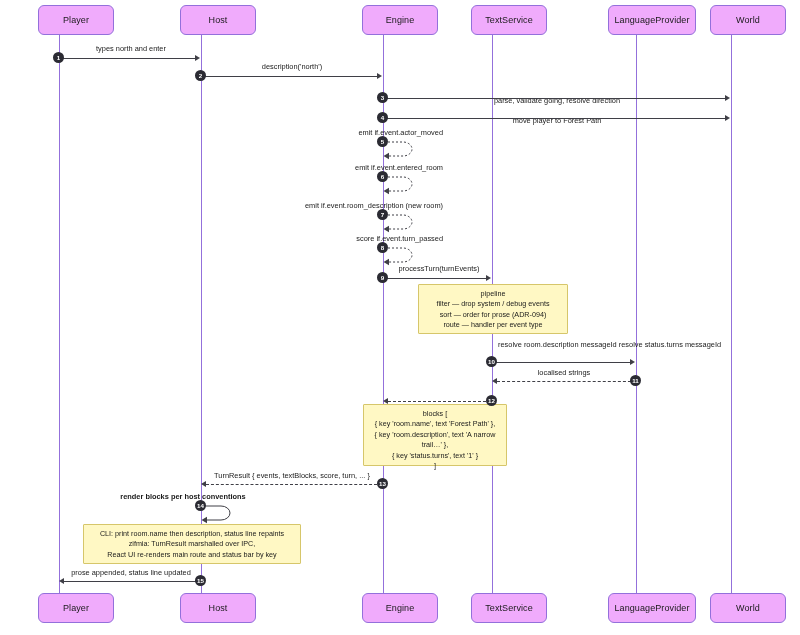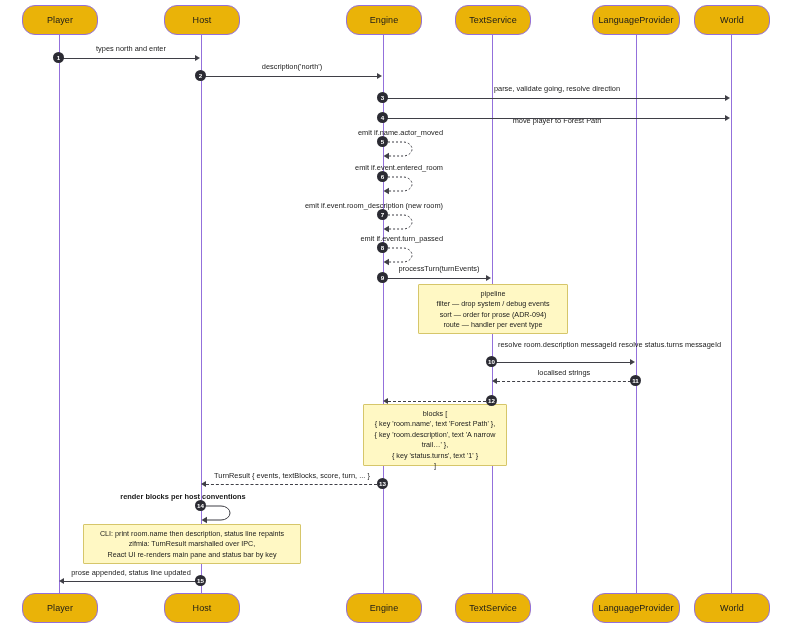--- a/index.html
+++ b/index.html
@@ -11,30 +11,31 @@
   #diagram-root {
     position: relative;
     width: 800px;
     height: 635px;
     background: #ffffff;
     overflow: hidden;
   }
   .participant-box {
     position: absolute;
     box-sizing: border-box;
-    background: #eab308;
+    background: #f0abfc;
     border: 1px solid #9370DB;
-    border-radius: 13px;
+    border-radius: 6px;
     display: flex;
     align-items: center;
     justify-content: center;
     font-size: 9px;
     color: #1a1a1a;
     letter-spacing: 0.1px;
     white-space: nowrap;
+    margin-left: 16px;
   }
   .lifeline {
     position: absolute;
     width: 1px;
     background: #9370DB;
   }
   .msg-line {
     position: absolute;
     height: 0;
     border-top: 1px solid #3f3f46;
@@ -130,52 +131,52 @@
   <div class="msg-label" style="left:65px; top:44px; width:132px;">types north and enter</div>
   <div class="msg-line" style="left:59px; top:58px; width:136px;"></div>
   <div class="arrowhead right" style="left:195px; top:54.8px;"></div>
   <div class="seq-badge" style="left:53px; top:52px;">1</div>
 
   <div class="msg-label" style="left:207px; top:62px; width:170px;">description('north')</div>
   <div class="msg-line" style="left:201px; top:76px; width:176px;"></div>
   <div class="arrowhead right" style="left:377px; top:72.8px;"></div>
   <div class="seq-badge" style="left:195px; top:70px;">2</div>
 
-  <div class="msg-label" style="left:389px; top:84px; width:336px;">parse, validate going, resolve direction</div>
+  <div class="msg-label" style="left:389px; top:96px; width:336px;">parse, validate going, resolve direction</div>
   <div class="msg-line" style="left:383px; top:98px; width:342px;"></div>
   <div class="arrowhead right" style="left:725px; top:94.8px;"></div>
   <div class="seq-badge" style="left:377px; top:92px;">3</div>
 
   <div class="msg-label" style="left:389px; top:104px; width:336px;margin-top:12px;">move player to Forest Path</div>
   <div class="msg-line" style="left:383px; top:118px; width:342px;"></div>
   <div class="arrowhead right" style="left:725px; top:114.8px;"></div>
   <div class="seq-badge" style="left:377px; top:112px;">4</div>
 
-  <div class="msg-label" style="left:323px; top:128px; width:120px; text-align:right;">emit if.name.actor_moved</div>
+  <div class="msg-label" style="left:323px; top:128px; width:120px; text-align:right;">emit if.event.actor_moved</div>
   <svg class="selfloop" width="40" height="22" style="left:383px; top:138px;">
     <path d="M1,4 H20 A9,7 0 0 1 20,18 H4" fill="none" stroke="#3f3f46" stroke-width="1" stroke-dasharray="2,2"></path>
     <polygon points="6,14.8 6,21.2 0.5,18 " fill="#3f3f46"></polygon>
   </svg>
   <div class="seq-badge" style="left:377px; top:136px;">5</div>
 
   <div class="msg-label" style="left:303px; top:163px; width:140px; text-align:right;">emit if.event.entered_room</div>
   <svg class="selfloop" width="40" height="22" style="left:383px; top:173px;">
     <path d="M1,4 H20 A9,7 0 0 1 20,18 H4" fill="none" stroke="#3f3f46" stroke-width="1" stroke-dasharray="2,2"></path>
     <polygon points="6,14.8 6,21.2 0.5,18 " fill="#3f3f46"></polygon>
   </svg>
   <div class="seq-badge" style="left:377px; top:171px;">6</div>
 
   <div class="msg-label" style="left:268px; top:201px; width:175px; text-align:right;">emit if.event.room_description (new room)</div>
   <svg class="selfloop" width="40" height="22" style="left:383px; top:211px;">
     <path d="M1,4 H20 A9,7 0 0 1 20,18 H4" fill="none" stroke="#3f3f46" stroke-width="1" stroke-dasharray="2,2"></path>
     <polygon points="6,14.8 6,21.2 0.5,18 " fill="#3f3f46"></polygon>
   </svg>
   <div class="seq-badge" style="left:377px; top:209px;">7</div>
 
-  <div class="msg-label" style="left:328px; top:234px; width:115px; text-align:right;">emit if.event.turn_passed</div>
+  <div class="msg-label" style="left:328px; top:234px; width:115px; text-align:right;">score if.event.turn_passed</div>
   <svg class="selfloop" width="40" height="22" style="left:383px; top:244px;">
     <path d="M1,4 H20 A9,7 0 0 1 20,18 H4" fill="none" stroke="#3f3f46" stroke-width="1" stroke-dasharray="2,2"></path>
     <polygon points="6,14.8 6,21.2 0.5,18 " fill="#3f3f46"></polygon>
   </svg>
   <div class="seq-badge" style="left:377px; top:242px;">8</div>
 
   <div class="msg-label" style="left:389px; top:264px; width:100px;">processTurn(turnEvents)</div>
   <div class="msg-line" style="left:383px; top:278px; width:103px;"></div>
   <div class="arrowhead right" style="left:486px; top:274.8px;"></div>
   <div class="seq-badge" style="left:377px; top:272px;">9</div>
@@ -214,21 +215,21 @@
 
   <div class="msg-label" style="left:113px; top:492px; width:140px; text-align:center;font-weight:bold;">render blocks per host conventions</div>
   <svg class="selfloop" width="40" height="22" style="left:201px; top:502px;">
     <path d="M1,4 H20 A9,7 0 0 1 20,18 H4" fill="none" stroke="#3f3f46" stroke-width="1"></path>
     <polygon points="6,14.8 6,21.2 0.5,18 " fill="#3f3f46"></polygon>
   </svg>
   <div class="seq-badge" style="left:195px; top:500px;">14</div>
 
   <div class="note-box" style="left:83px; top:524px; width:218px; height:40px;">CLI: print room.name then description, status line repaints
 zifmia: TurnResult marshalled over IPC,
-React UI re-renders main pane and status bar by key</div>
+React UI re-renders main route and status bar by key</div>
 
   <div class="msg-label" style="left:65px; top:568px; width:132px;">prose appended, status line updated</div>
   <div class="msg-line" style="left:64px; top:581px; width:137px;"></div>
   <div class="arrowhead left" style="left:59px; top:577.8px;"></div>
   <div class="seq-badge" style="left:195px; top:575px;">15</div>
 
   <div class="participant-box" style="left:22px; top:593px; width:76px; height:30px;">
     <span>Player</span>
   </div>
   <div class="participant-box" style="left:164px; top:593px; width:76px; height:30px;">

